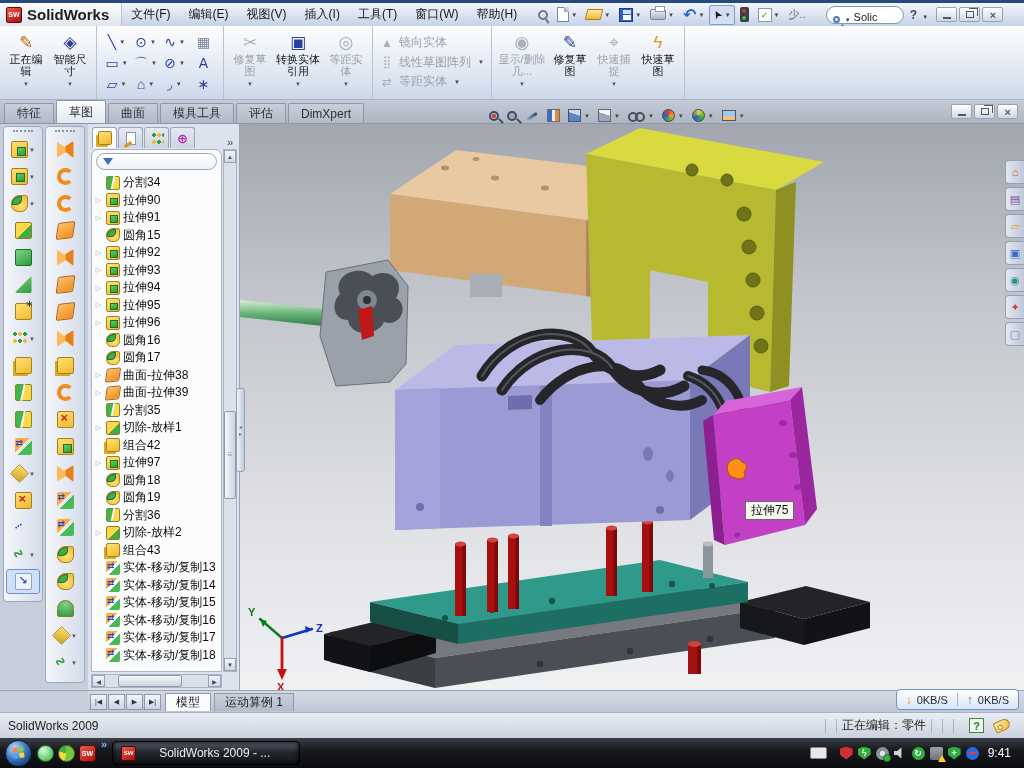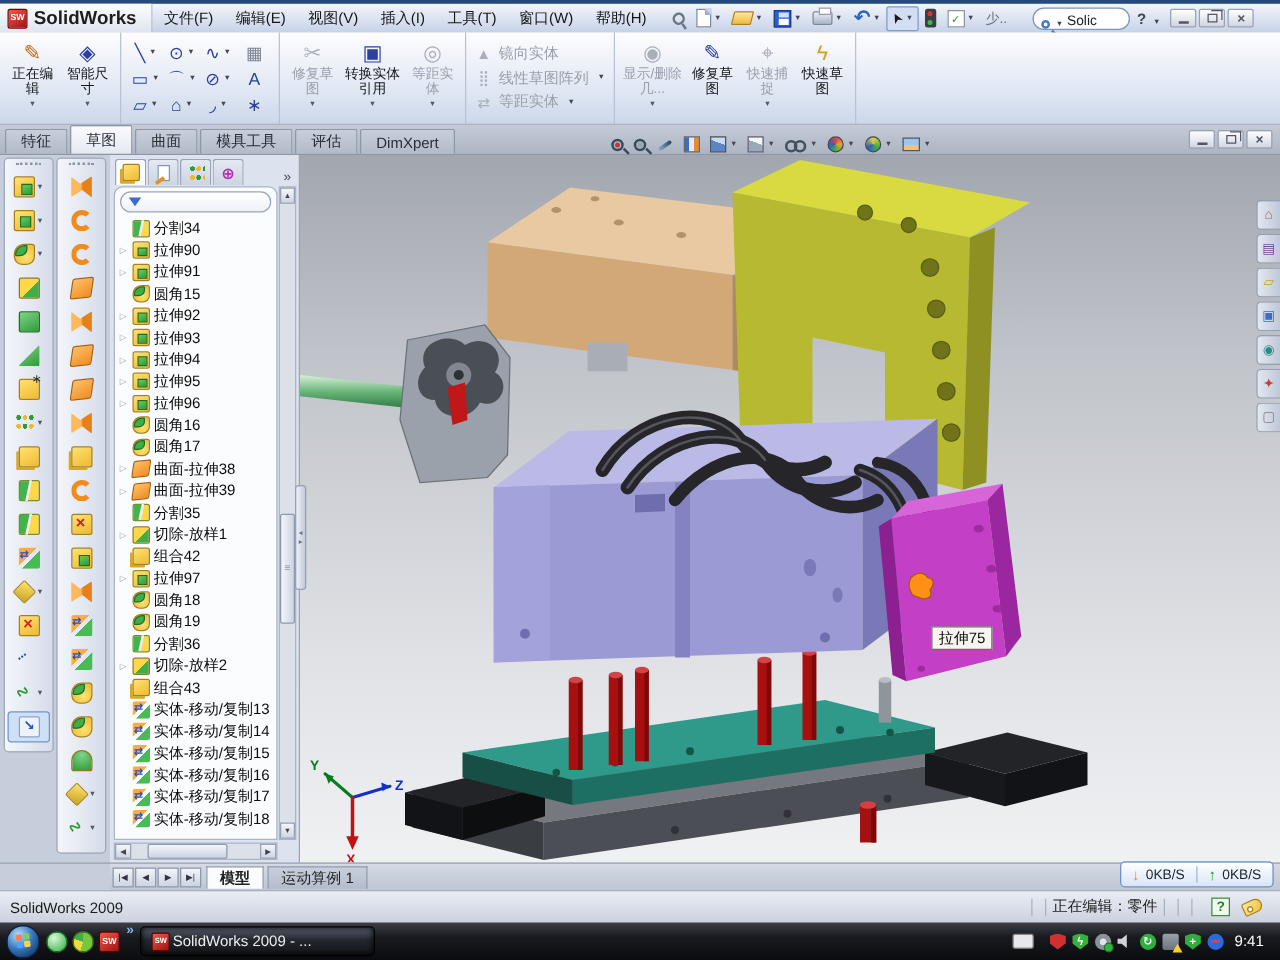--- a/index.html
+++ b/index.html
@@ -159,21 +159,21 @@
 .h-photo{width:14px;height:11px;background:linear-gradient(#9cc6f0 55%,#f0c080 55%);border:1px solid #556}
 
 #taskpane{position:absolute;right:0;top:36px;width:19px;display:flex;flex-direction:column;gap:3px;z-index:4}
 .tp{width:19px;height:24px;background:linear-gradient(90deg,#e3e8f1,#bfc8d8);border:1px solid #94a0b4;border-right:none;border-radius:4px 0 0 4px;display:flex;align-items:center;justify-content:center;font-size:11px;line-height:11px}
 
 
 #dockleft{position:absolute;left:0;top:690px;width:88px;height:22px;background:#c6cddb;border-top:1px solid #99a2b2}
 #doctabs{position:absolute;left:88px;top:690px;width:936px;height:22px;background:linear-gradient(#d5dae4,#bfc6d4);border-top:1px solid #99a2b2;display:flex;align-items:center;padding-left:2px}
 .dnav{width:17px;height:16px;border:1px solid #8e99ac;background:linear-gradient(#f2f5f9,#ccd4e2);font-size:7px;color:#334;display:flex;align-items:center;justify-content:center;margin-right:1px;flex:none}
 .dtab{height:18px;padding:0 10px;font-size:12px;display:flex;align-items:center;border:1px solid #8e99ac;border-bottom:none;background:linear-gradient(#c9d0dc,#b4bccb);margin-left:3px;color:#222;white-space:nowrap}
-.dtab.active{background:#fbfcfe;font-weight:bold}
+.dtab.active{background:#fbfcfe;font-weight:normal}
 #netwidget{position:absolute;right:5px;top:689px;height:21px;display:flex;align-items:center;border:1px solid #6f93c8;border-radius:4px;background:linear-gradient(#ffffff,#d8e5f8);z-index:8;font-size:11px;color:#1a2530}
 .netcell{display:flex;align-items:center;gap:5px;padding:0 9px;white-space:nowrap}
 .netdiv{width:1px;height:13px;background:#9fb6d8}
 .net-down{color:#e09020;font-weight:bold;font-size:12px}
 .net-up{color:#2aa02a;font-weight:bold;font-size:12px}
 
 
 #statusbar{position:absolute;left:0;top:712px;width:1024px;height:26px;background:linear-gradient(#e9edf4,#ccd2de);border-top:1px solid #aab2c0;display:flex;align-items:center;font-size:12px;color:#1a1a1a;padding:0 8px}
 #sb-left{flex:1}
 .sbsep{width:1px;height:14px;background:#aab2c0;margin:0 5px}
@@ -185,21 +185,21 @@
 #taskbar{position:absolute;left:0;top:738px;width:1024px;height:30px;background:linear-gradient(#3b3f46,#17191d 40%,#0b0c0f);display:flex;align-items:center;padding:0 5px;gap:5px}
 #startorb{width:27px;height:27px;border-radius:50%;background:radial-gradient(circle at 35% 28%,#b8e0f8,#3c79c0 45%,#10315c 88%);border:1px solid #0a1e3c;display:flex;align-items:center;justify-content:center;flex:none}
 .flag{width:12px;height:12px;display:grid;grid-template-columns:5px 5px;grid-template-rows:5px 5px;gap:1px;transform:rotate(-8deg)}
 .flag i{border-radius:1px}
 .f1{background:#ff7a5a}.f2{background:#7ad15b}.f3{background:#4aa3ff}.f4{background:#ffd24a}
 .qlicon{width:17px;height:17px;border-radius:3px;flex:none}
 .ql-messenger{border-radius:50%;background:radial-gradient(circle at 35% 30%,#d8f8d8,#2fae3f);border:1px solid #1a7a28}
 .ql-360{border-radius:50%;background:conic-gradient(#76c93e 0 55%,#f2d93c 55% 80%,#3fae49 80%);border:1px solid #4a7a1a}
 .ql-sw{background:linear-gradient(145deg,#ef5a4a,#a01212);color:#fff;font-size:7px;font-weight:bold;display:flex;align-items:center;justify-content:center;border:1px solid #600}
 #qlchev{color:#7fb4f0;font-size:11px;font-weight:bold;align-self:flex-start;line-height:12px}
-.task{height:24px;width:188px;display:flex;align-items:center;gap:2px;padding:0 8px;border-radius:4px;border:1px solid #000;color:#eee;font-size:12px;white-space:nowrap;overflow:hidden}
+.task{height:24px;width:188px;display:flex;align-items:center;gap:23px;padding:0 8px;border-radius:4px;border:1px solid #000;color:#eee;font-size:12px;white-space:nowrap;overflow:hidden}
 .task.active{background:linear-gradient(#596170,#23272e 45%,#121418);box-shadow:inset 0 0 5px #000}
 .task.inactive{background:linear-gradient(#474d57,#1d2025 45%,#0f1013)}
 .t-sw{width:15px;height:15px;background:linear-gradient(145deg,#ef5a4a,#a01212);border:1px solid #600;border-radius:2px;color:#fff;font-size:6px;font-weight:bold;display:flex;align-items:center;justify-content:center;flex:none}
 .t-paint{width:15px;height:15px;background:linear-gradient(#d9dde2,#9aa1ab);border:1px solid #555;border-radius:2px;position:relative;flex:none}
 .t-paint::after{content:"";position:absolute;left:2px;top:2px;width:4px;height:9px;background:#d04028}
 .t-paint::before{content:"";position:absolute;right:2px;top:2px;width:4px;height:9px;background:#3a6cc8}
 #tray{margin-left:auto;display:flex;align-items:center;gap:5px}
 .kbd{width:17px;height:12px;background:#e8e8ea;border-radius:2px;border:1px solid #888;margin-right:8px}
 .tico{width:13px;height:13px;border-radius:2px;position:relative;flex:none;color:#fff;font-size:9px;line-height:13px;text-align:center;font-weight:bold}
 .t-redshield{clip-path:polygon(50% 0,100% 18%,100% 62%,50% 100%,0 62%,0 18%);background:#d03030}

